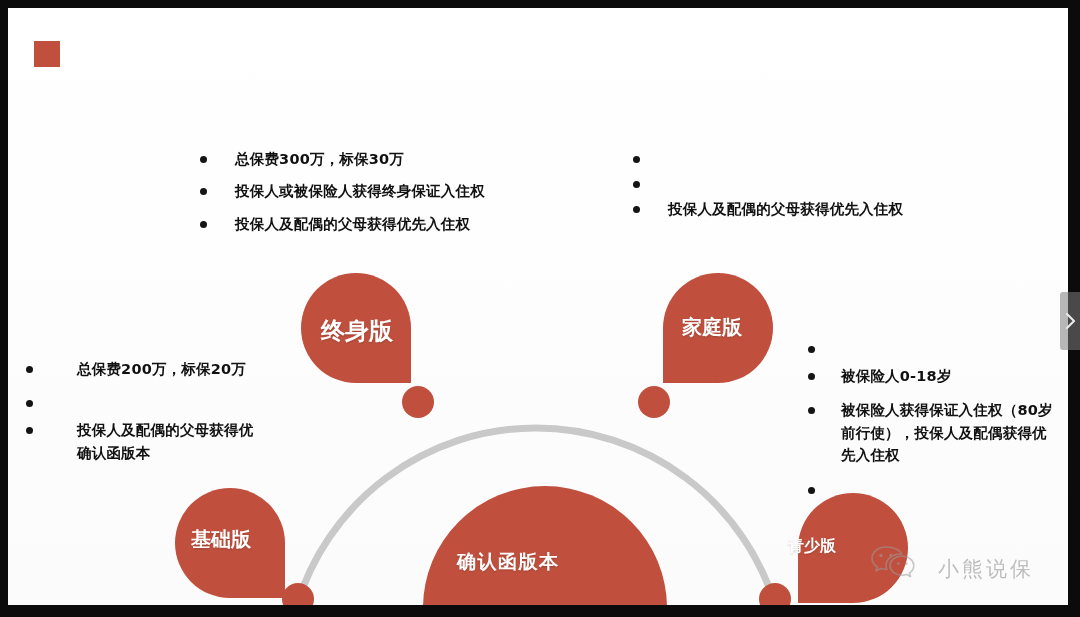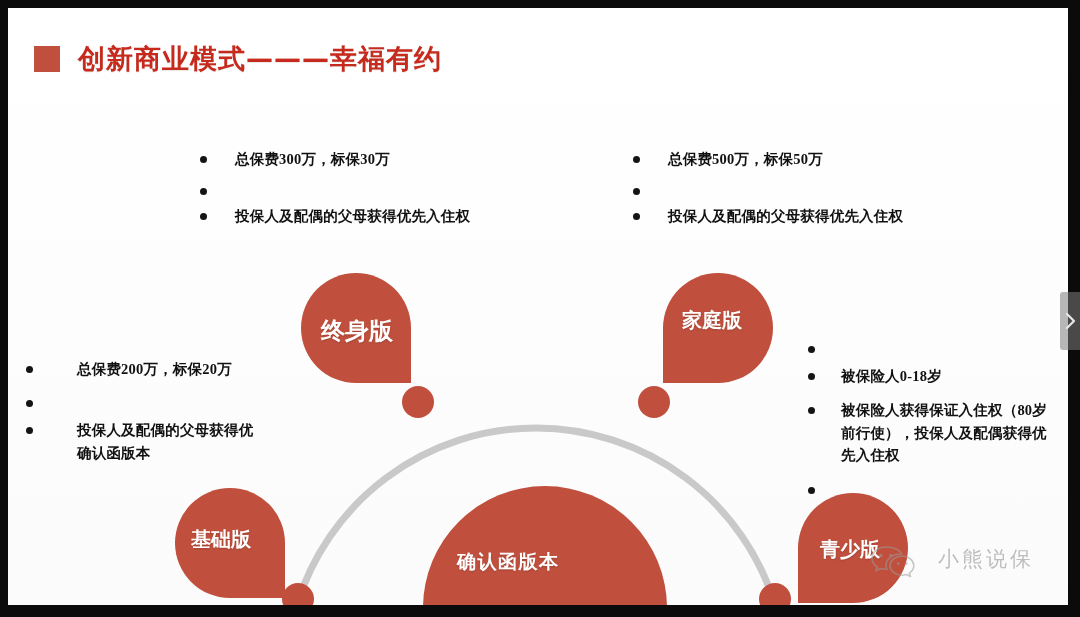--- a/index.html
+++ b/index.html
@@ -48,21 +48,20 @@
     flex:0 0 auto;
     width:7px;height:7px;border-radius:50%;
     background:#141414;
     margin-top:8px;
   }
   .btext{
     margin-left:0;
     font-size:14.5px;font-weight:bold;color:#111;
     line-height:1.55;letter-spacing:.2px;
     white-space:pre-line;
-    font-family:Liberation Serif, serif;
   }
   
   #list-lifetime .btext,#list-family .btext{margin-left:28px;}
   #list-basic  .btext{margin-left:44px;}
   #list-youth  .btext{margin-left:26px;}
 
   #list-lifetime{left:192px;top:140px;width:340px;}
   #list-family  {left:625px;top:140px;width:330px;}
   #list-basic   {left:18px; top:350px;width:268px;}
   #list-youth   {left:800px;top:330px;width:270px;}
@@ -78,29 +77,29 @@
 
   
   .node-label{
     position:absolute;z-index:4;
     color:#fff;font-weight:bold;
     text-shadow:0 1px 2px rgba(0,0,0,.18);
     white-space:nowrap;
     pointer-events:none;
   }
   #label-lifetime{left:313px;top:307px;font-size:24px;}
-  #label-family  {left:674px;top:299px;font-size:20px;}
+  #label-family  {left:674px;top:306px;font-size:20px;}
   #label-basic   {left:183px;top:518px;font-size:20px;}
-  #label-youth   {left:812px;top:528px;font-size:20px;}
+  #label-youth   {left:780px;top:528px;font-size:16px;}
   #label-center  {left:449px;top:541px;font-size:19px;letter-spacing:1.5px;}
 
   
   #watermark{
     position:absolute;right:34px;bottom:22px;
-    display:flex;align-items:flex-start;gap:22px;
+    display:flex;align-items:flex-end;gap:22px;
     z-index:7;opacity:.55;
   }
   #watermark .wm-text{
     font-size:21px;color:#8c8c8c;letter-spacing:3px;
     font-weight:500;
   }
 
   
   #next-arrow{
     position:absolute;right:0;top:292px;
@@ -112,21 +111,20 @@
   }
   #next-arrow svg{display:block;}
 </style>
 </head>
 <body>
 
 <div id="slide">
 
   <div id="title-row">
     <div id="title-marker"></div>
-    <div id="title-text">创新商业模式———幸福有约</div>
   </div>
 
   <div id="diagram">
     <svg width="1060" height="597" viewBox="0 0 1060 597" xmlns="http://www.w3.org/2000/svg">
 
       <path d="M 288 600 A 250 250 0 0 1 768 600" fill="none" stroke="#c9c9c9" stroke-width="7" stroke-linecap="round"></path>
 
       <path d="M 403 375 L 348 375 A 55 55 0 1 1 403 320 Z" fill="#c0503d"></path>
 
       <path d="M 655 375 L 655 320 A 55 55 0 1 1 710 375 Z" fill="#c0503d"></path>
@@ -150,31 +148,31 @@
   <div class="node-label" id="label-youth">青少版</div>
   <div class="node-label" id="label-center">确认函版本</div>
 
   <div class="blist" id="list-lifetime">
     <div class="bitem">
       <span class="bdot"></span>
       <span class="btext">总保费300万，标保30万</span>
     </div>
     <div class="bitem">
       <span class="bdot"></span>
+      <span class="btext">投保人或被保险人获得终身保证入住权</span>
     </div>
     <div class="bitem">
       <span class="bdot"></span>
       <span class="btext">投保人及配偶的父母获得优先入住权</span>
     </div>
   </div>
 
   <div class="blist" id="list-family">
     <div class="bitem">
       <span class="bdot"></span>
-      <span class="btext">总保费500万，标保50万</span>
     </div>
     <div class="bitem">
       <span class="bdot"></span>
     </div>
     <div class="bitem">
       <span class="bdot"></span>
       <span class="btext">投保人及配偶的父母获得优先入住权</span>
     </div>
   </div>
 

